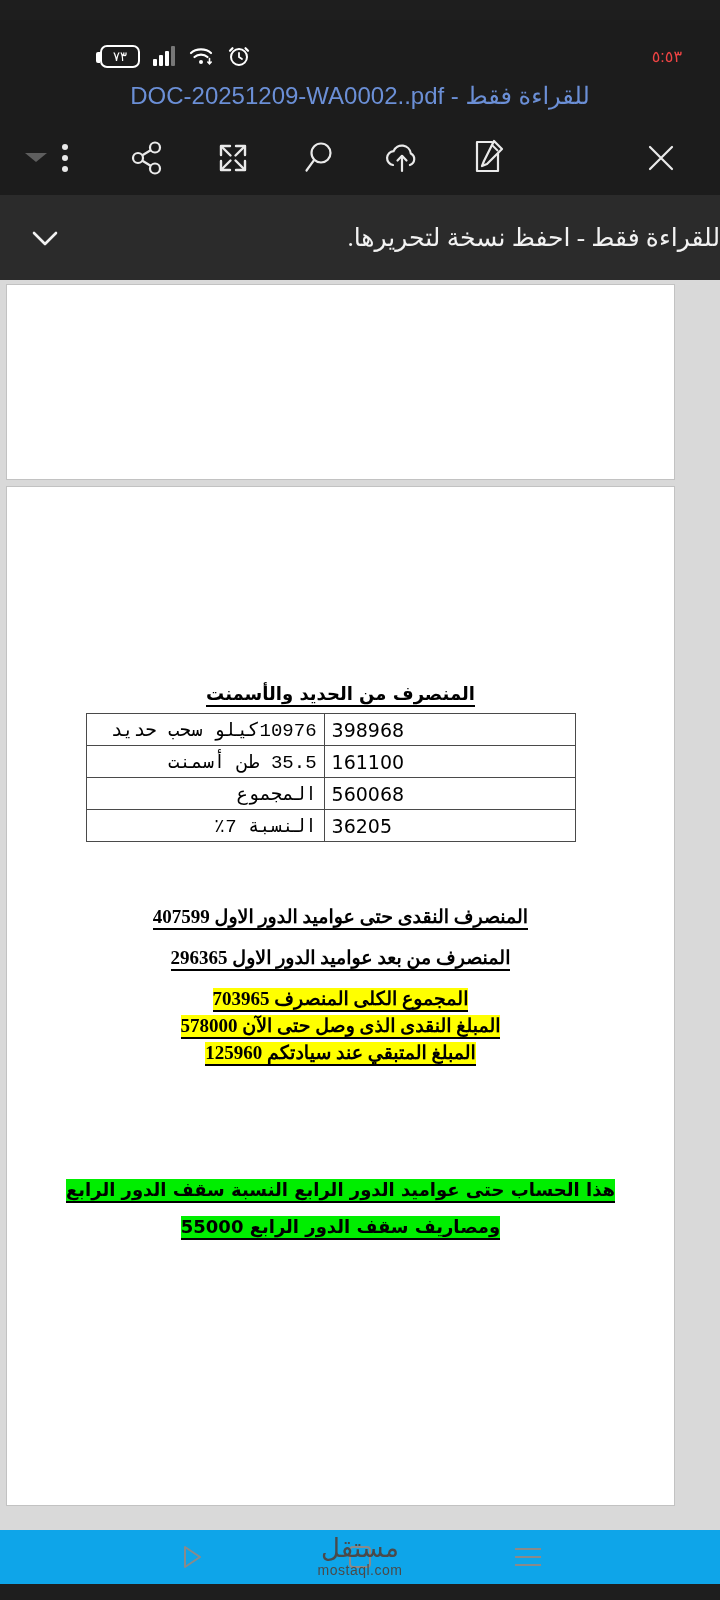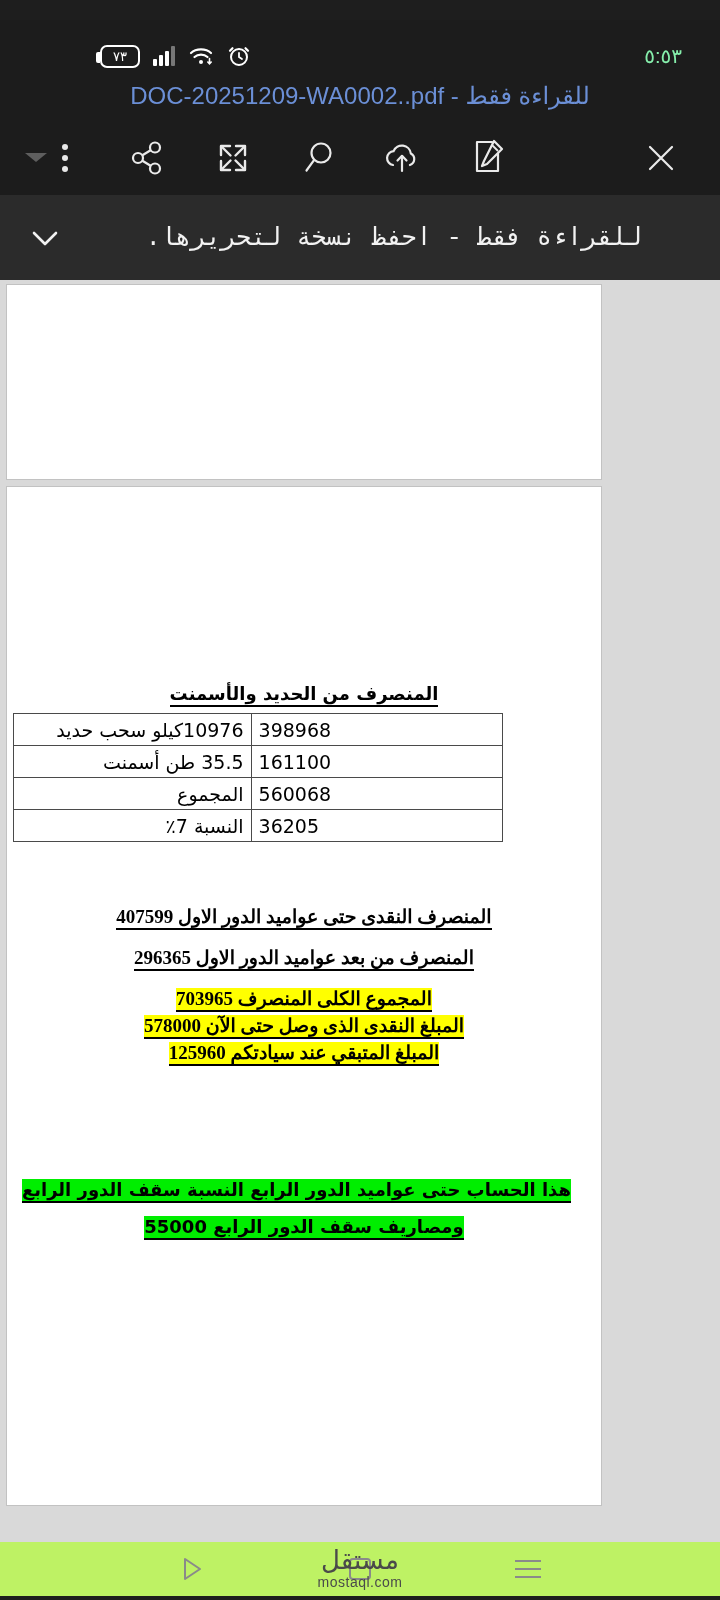--- a/index.html
+++ b/index.html
@@ -66,22 +66,22 @@
   .signal { display: flex; align-items: flex-end; gap: 2px; height: 20px; }
   .signal i { display: block; width: 4px; background: #ffffff; border-radius: 1px; }
   .signal i:nth-child(1) { height: 7px; }
   .signal i:nth-child(2) { height: 11px; }
   .signal i:nth-child(3) { height: 15px; }
   .signal i:nth-child(4) { height: 20px; background: #777; }
   .wifi-icon, .alarm-icon { display: block; }
   .status-time {
     position: absolute;
     right: 38px;
-    font-size: 20px;
-    color: #86efac;
+    font-size: 16px;
+    color: #ef4444;
     font-family: Liberation Sans, sans-serif;
     letter-spacing: 0.5px;
   }
 
   
   .title-row {
     position: absolute;
     top: 72px; left: 0;
     width: 720px;
     height: 48px;
@@ -141,25 +141,24 @@
     top: 195px; left: 0;
     width: 720px;
     height: 85px;
     background: #2b2b2b;
     display: flex;
     align-items: center;
     direction: rtl;
   }
   .banner-text {
     flex: 1;
-    text-align: center;
-    padding-right: 22px;
+    text-align: right;
     font-size: 25px;
     color: #f2f2f2;
-    font-family: Liberation Mono, monospace;
+    font-family: Liberation Serif, serif;
   }
   .banner-chevron {
     width: 90px;
     display: flex;
     align-items: center;
     justify-content: center;
     cursor: pointer;
   }
 
   
@@ -169,21 +168,21 @@
     width: 720px;
     height: 1266px;
     background: #d9d9d9;
     overflow: hidden;
   }
   .page {
     background: #ffffff;
     border: 1px solid #c2c2c2;
     position: absolute;
     left: 6px;
-    width: 596px;
+    width: 669px;
   }
   .page-prev { top: 4px; height: 196px; }
   .page-current { top: 206px; height: 1020px; }
 
   .page-inner {
     position: relative;
     width: 100%;
     height: 100%;
     direction: rtl;
     color: #000;
@@ -211,21 +210,21 @@
     width: 490px;
     border-collapse: collapse;
     font-size: 19px;
   }
   table.ledger td {
     border: 1px solid #4a4a4a;
     height: 32px;
     padding: 0 7px;
     vertical-align: middle;
   }
-  td.c-label { width: 238px; text-align: right; }
+  td.c-label { width: 238px; text-align: right; font-family: Liberation Mono, monospace; }
   td.c-value { width: 252px; text-align: left; direction: ltr; }
 
   .stmt-block {
     position: absolute;
     top: 418px;
     right: 0; left: 0;
     padding: 0 104px 0 104px;
   }
   .stmt-line {
     text-align: center;
@@ -257,24 +256,24 @@
   }
   .green-line > span {
     background: #00ee00;
     border-bottom: 2px solid #000;
     padding-bottom: 1px;
   }
 
   
   .nav-bar {
     position: absolute;
-    bottom: 4px; left: 0;
+    bottom: 16px; left: 0;
     width: 720px;
     height: 54px;
-    background: #bef264;
+    background: #0ea5e9;
     direction: ltr;
   }
   .nav-btn {
     position: absolute;
     top: 0;
     height: 54px;
     display: flex;
     align-items: center;
     justify-content: center;
     cursor: pointer;

